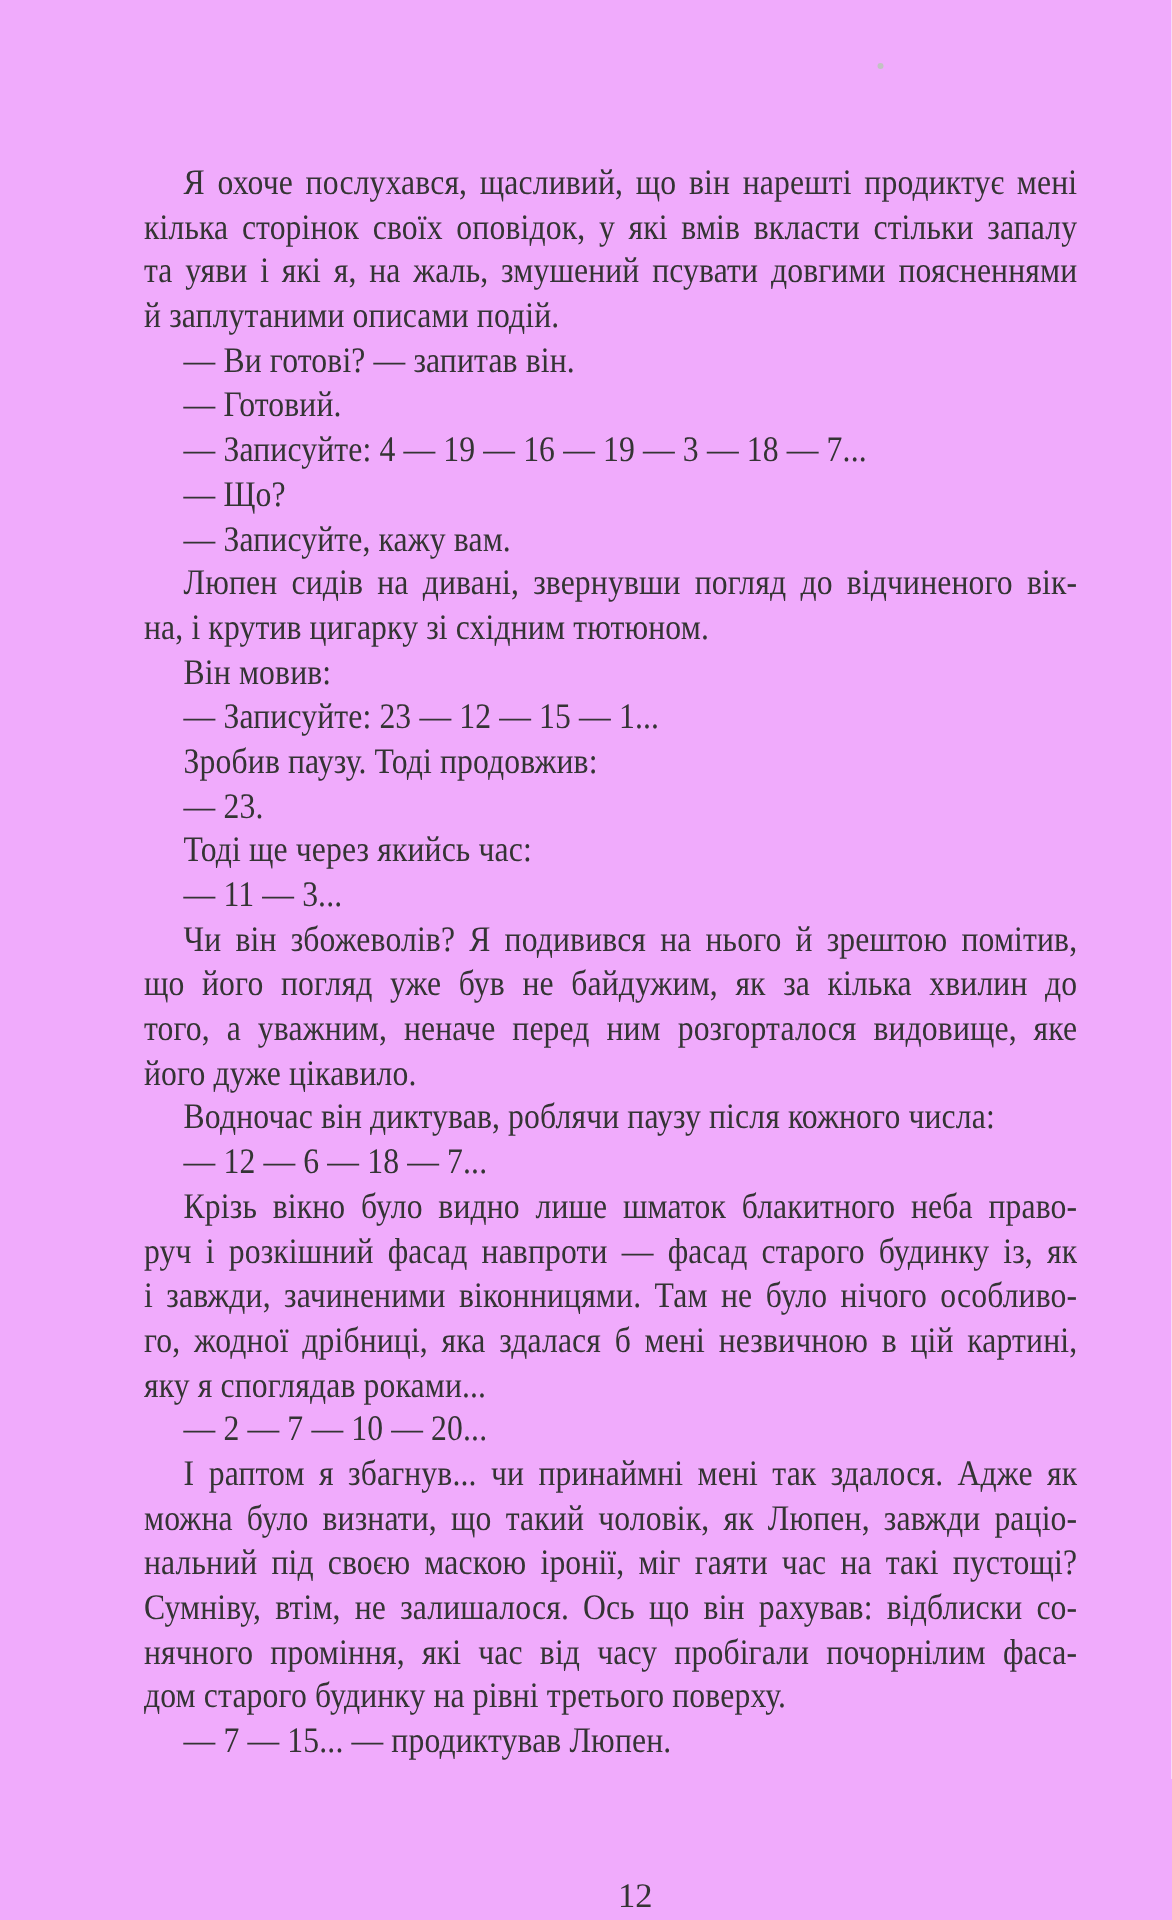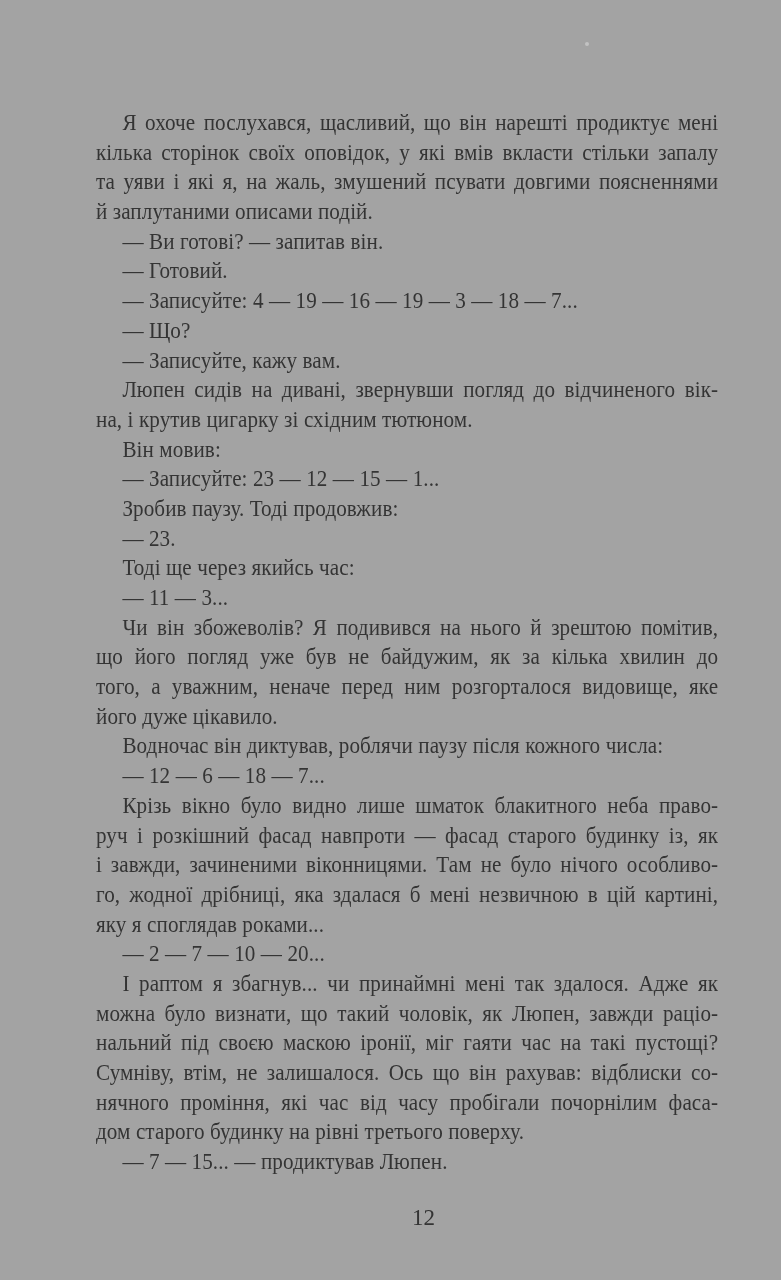--- a/index.html
+++ b/index.html
@@ -7,21 +7,21 @@
     padding: 0;
     width: 781px;
     height: 1280px;
     background: #fdfdfd;
     overflow: hidden;
   }
   .book-page {
     position: relative;
     width: 781px;
     height: 1280px;
-    background: #a3a3a3;
+    background: #f0abfc;
     font-family: "Liberation Serif", "DejaVu Serif", serif;
     color: #343434;
   }
   .text-block {
     position: absolute;
     left: 96px;
     top: 108px;
     width: 622px;
   }
   .text-line {
@@ -41,21 +41,21 @@
     text-align-last: justify;
     white-space: normal;
     overflow: hidden;
   }
   .text-line.indent {
     padding-left: 30px;
   }
   .page-number {
     position: absolute;
     left: 96px;
-    top: 1203px;
+    top: 1249px;
     width: 655px;
     text-align: center;
     font-size: 23px;
     line-height: 30px;
     color: #343434;
   }
   .scan-artifact-dot {
     position: absolute;
     left: 585px;
     top: 42px;

